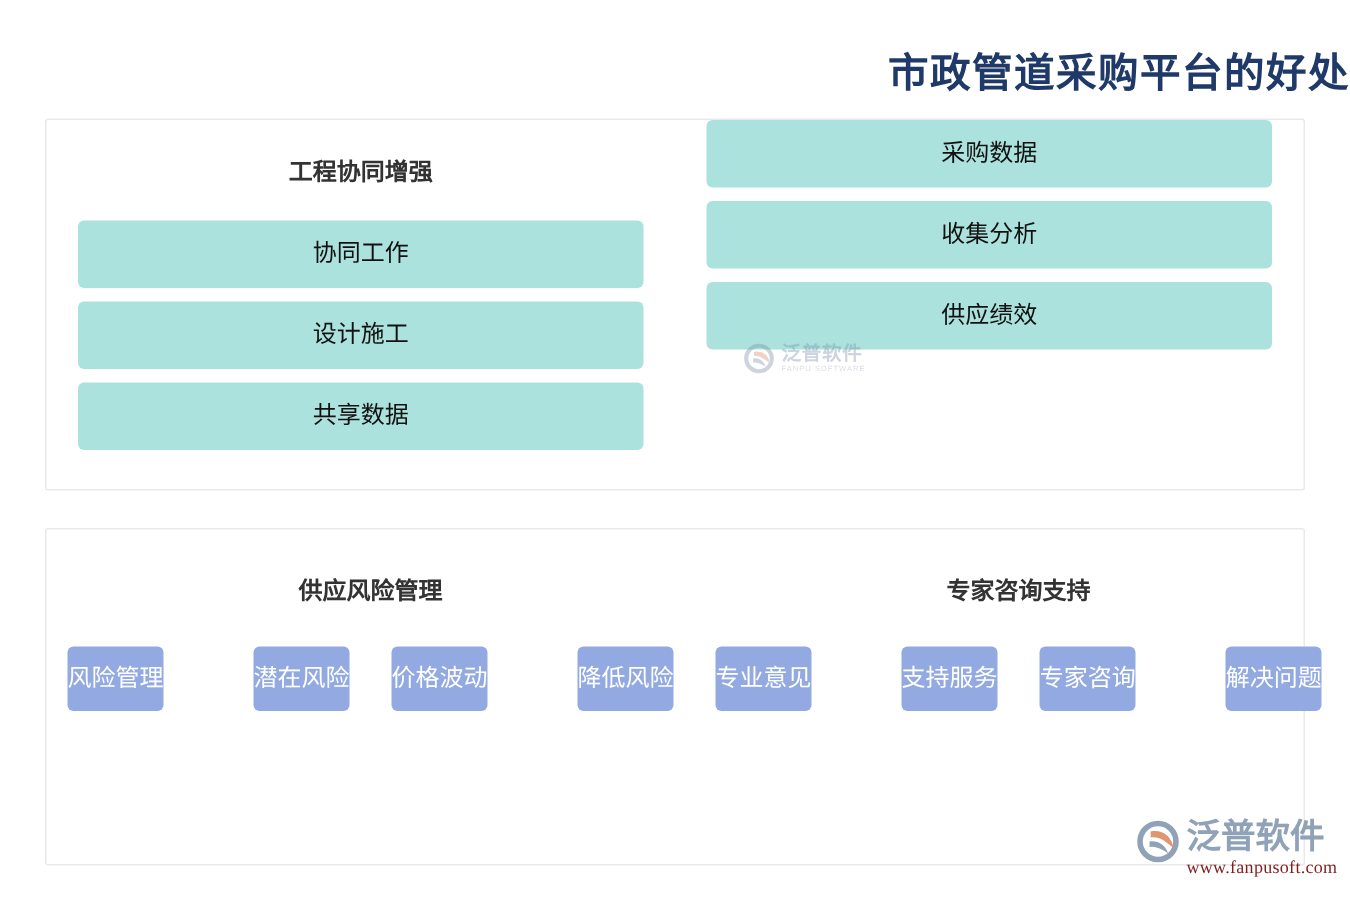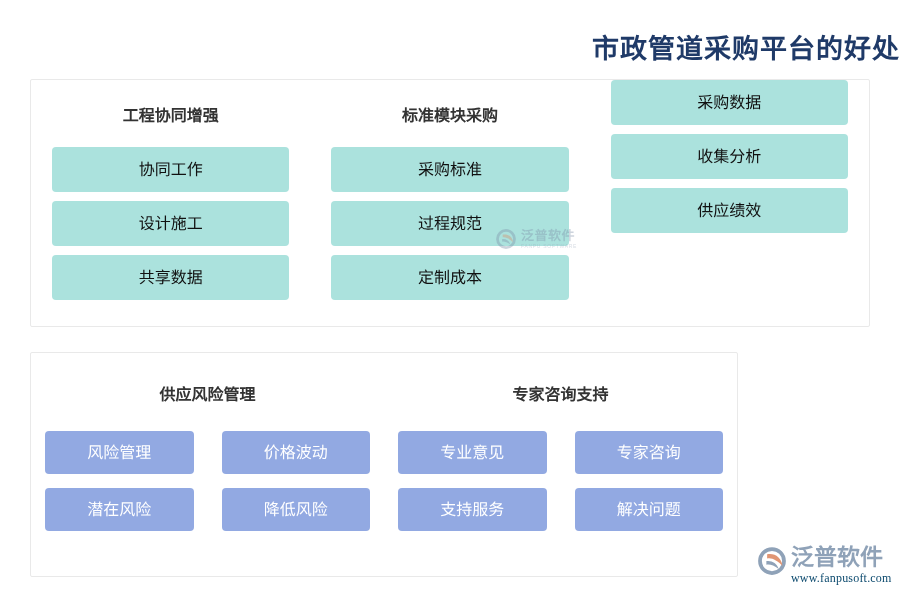--- a/index.html
+++ b/index.html
@@ -29,21 +29,21 @@
   }
 
   
   .card {
     position:absolute;
     background:#ffffff;
     border:1px solid #e9e9e9;
     border-radius:2px;
   }
   #card-top    { left:30px; top:79px;  width:840px; height:248px; }
-  #card-bottom { left:30px; top:352px; width:708px; height:225px; }
+  #card-bottom { left:30px; top:352px; width:840px; height:225px; }
 
   
   .group-row {
     position:absolute;
     left:0; top:0;
     width:100%; height:100%;
     display:flex;
   }
   .group {
     flex:1 1 0;
@@ -84,21 +84,22 @@
   .chip.mint:last-child { margin-bottom:0; }
 
   
   .sub-row {
     display:flex;
     flex:1 1 0;
   }
   .sub-col {
     flex:1 1 0;
     display:flex;
-    flex-direction:column;
+    flex-direction:row;
+    gap:32px;
   }
   .chip.blue {
     height:43px;
     line-height:43px;
     background:#92a9e2;
     color:#ffffff;
     font-size:16px;
     margin:0 14px 14px 14px;
   }
   .chip.blue:last-child { margin-bottom:0; }
@@ -133,21 +134,21 @@
     gap:4px;
   }
   .brand .brand-mark { width:30px; height:30px; flex:none; margin-top:1px; }
   .brand .brand-text { display:flex; flex-direction:column; }
   .brand .brand-cn {
     font-size:23px; font-weight:bold; color:#8fa2b8;
     line-height:25px; letter-spacing:0px;
   }
   .brand .brand-url {
     font-family:"Liberation Serif","DejaVu Serif",serif;
-    font-size:12px; color:#0c4a6e; line-height:14px; letter-spacing:.2px;
+    font-size:12px; color:#7f1d1d; line-height:14px; letter-spacing:.2px;
     margin-top:1px;
   }
 </style>
 </head>
 <body>
 
 <div id="canvas">
 
   <div class="page-title">市政管道采购平台的好处</div>
 
@@ -156,28 +157,20 @@
 
       <div class="group">
         <div class="group-title">工程协同增强</div>
         <div class="chip-list">
           <div class="chip mint">协同工作</div>
           <div class="chip mint">设计施工</div>
           <div class="chip mint">共享数据</div>
         </div>
       </div>
 
-      <div class="group">
-        <div class="group-title">标准模块采购</div>
-        <div class="chip-list">
-          <div class="chip mint">采购标准</div>
-          <div class="chip mint">过程规范</div>
-          <div class="chip mint">定制成本</div>
-        </div>
-      </div>
 
       <div class="group">
         <div class="chip-list">
           <div class="chip mint">采购数据</div>
           <div class="chip mint">收集分析</div>
           <div class="chip mint">供应绩效</div>
         </div>
       </div>
 
     </div>

